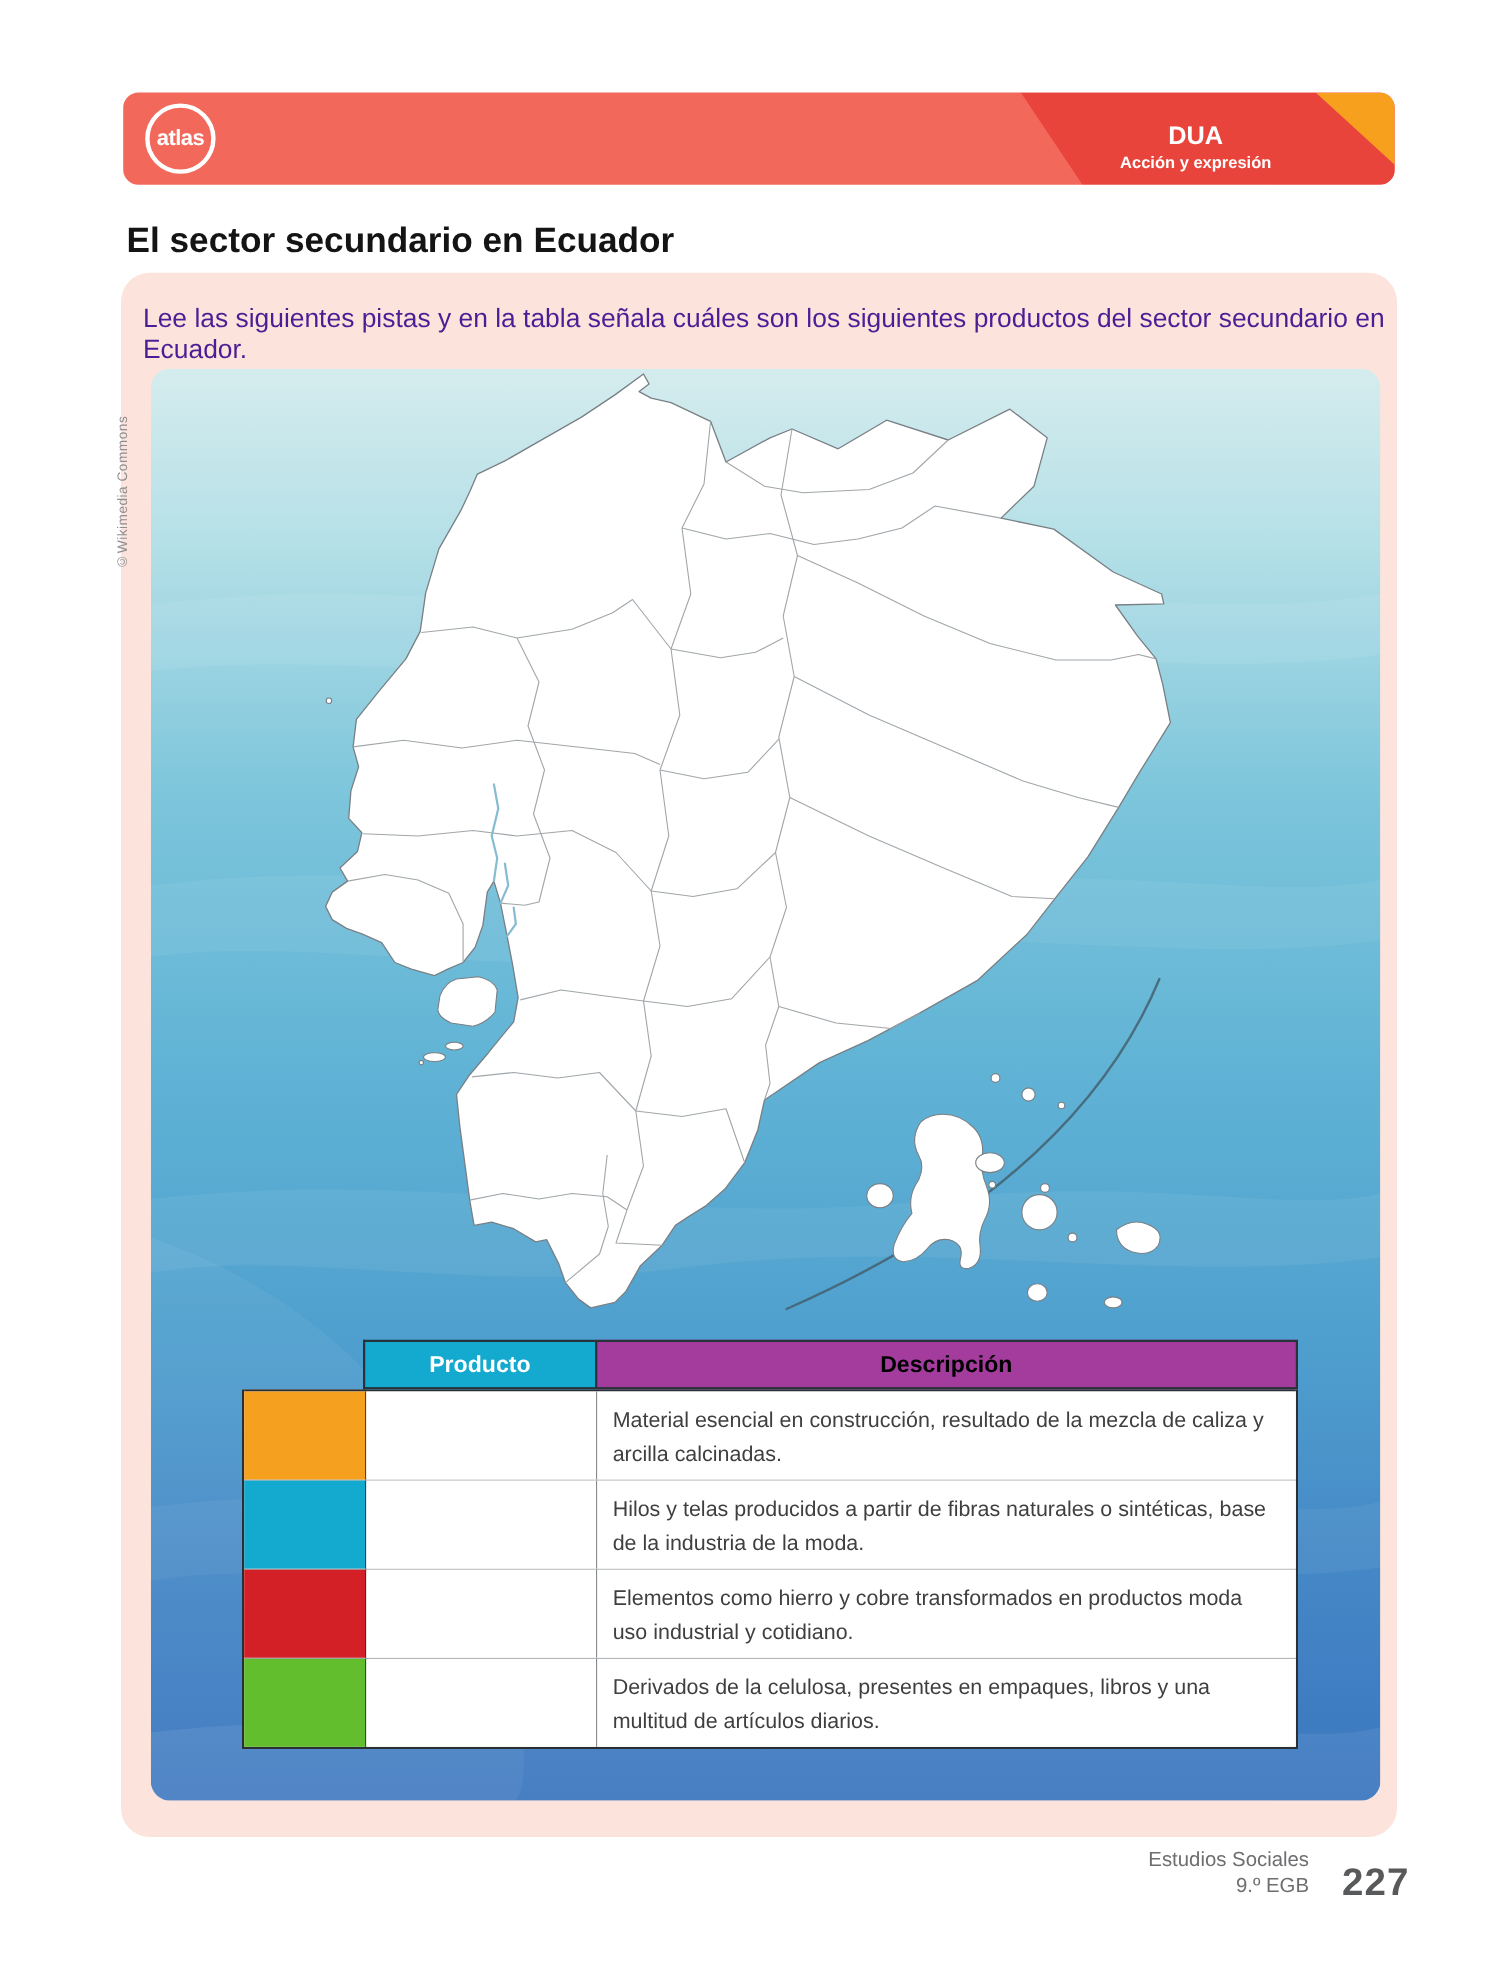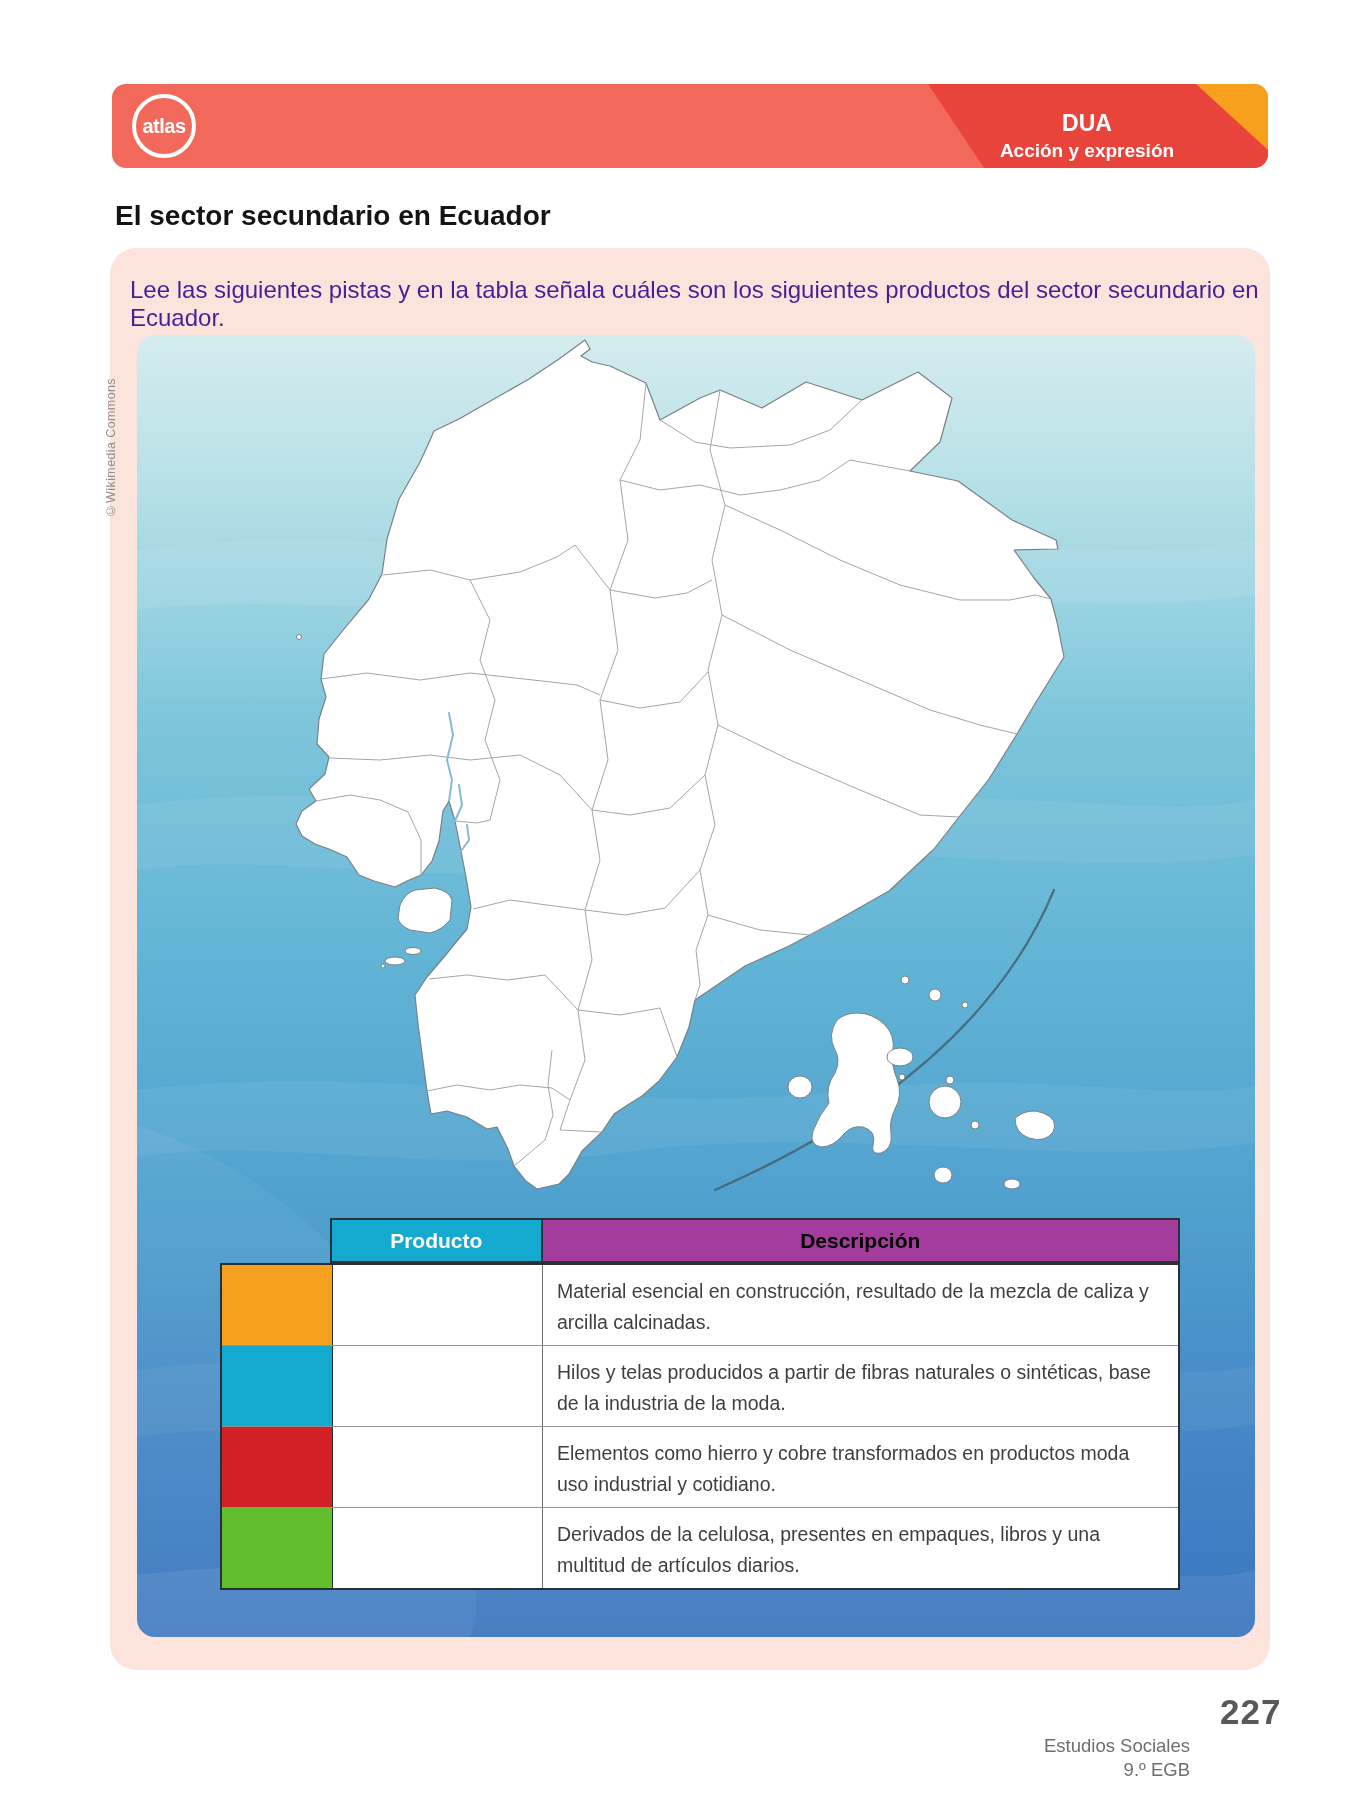--- a/index.html
+++ b/index.html
@@ -13,24 +13,24 @@
   .dua-orange{position:absolute;right:0;top:0;width:72px;height:66px;background:#F7A01D;
           clip-path:polygon(0 0,100% 0,100% 100%);}
   .dua-red{position:absolute;right:0;top:0;width:340px;height:100%;background:#E8443B;
           clip-path:polygon(0 0,78.8% 0,100% 78.6%,100% 100%,16.5% 100%);}
   .logo{position:absolute;left:20px;top:10px;width:56px;height:56px;border:4px solid #fff;
         border-radius:50%;color:#fff;display:flex;align-items:center;justify-content:center;
         font-size:20px;font-weight:bold;letter-spacing:-0.5px;}
   .wordmark{position:absolute;left:104px;top:21px;font-size:33px;color:#fff;font-weight:bold;}
   .dua-text{position:absolute;right:56px;top:27px;width:250px;text-align:center;color:#fff;}
   .dua-title{font-size:23px;font-weight:bold;line-height:1.1;}
-  .dua-sub{font-size:19px;font-weight:bold;margin-top:4px;}
-
-  
-  .heading{left:115px;top:200px;font-size:28px;font-weight:bold;color:#141414;}
+  .dua-sub{font-size:15px;font-weight:bold;margin-top:4px;}
+
+  
+  .heading{left:115px;top:200px;font-size:32px;font-weight:bold;color:#141414;}
   .pinkbox{left:110px;top:248px;width:1160px;height:1422px;background:#FCE4DC;border-radius:26px;}
   .instruction{left:130px;top:276px;width:1132px;font-size:24px;color:#4c1d95;}
   .credit{left:104px;top:378px;writing-mode:vertical-rl;transform:rotate(180deg);
           font-size:12.5px;color:#8f8f8f;letter-spacing:.4px;}
 
   
   .map{left:137px;top:335px;width:1118px;height:1302px;border-radius:18px;overflow:hidden;}
   .map svg{display:block;}
 
   
@@ -42,21 +42,21 @@
       color:#000000;font-size:21px;font-weight:bold;display:flex;align-items:center;justify-content:center;}
   .t-body{border:2px solid #2a2f34;border-top:none;background:#fff;}
   .t-row{display:flex;height:80px;border-top:1px solid #8d9296;}
   .t-row:first-child{border-top:2px solid #2a2f34;}
   .t-square{width:110px;border-right:1.5px solid #2a2f34;}
   .t-product{width:210px;background:#fff;border-right:1.5px solid #6a6f72;}
   .t-desc{width:637px;background:#fff;font-size:19.5px;color:#3f3f3f;line-height:1.58;
           padding:11px 14px 0 14px;box-sizing:border-box;}
 
   
-  .footer-block{left:890px;top:1734px;width:300px;text-align:right;font-size:18.5px;
+  .footer-block{left:890px;top:1678px;width:300px;text-align:right;font-size:18.5px;
                 color:#6d6e70;line-height:1.28;}
   .page-num{left:1206px;top:1692px;font-size:35px;font-weight:bold;color:#58595B;letter-spacing:1px;margin-left:14px;}
 </style>
 </head>
 <body>
 
 <div class="page">
 
   <div class="abs topbar">
     <div class="dua-orange"></div>

